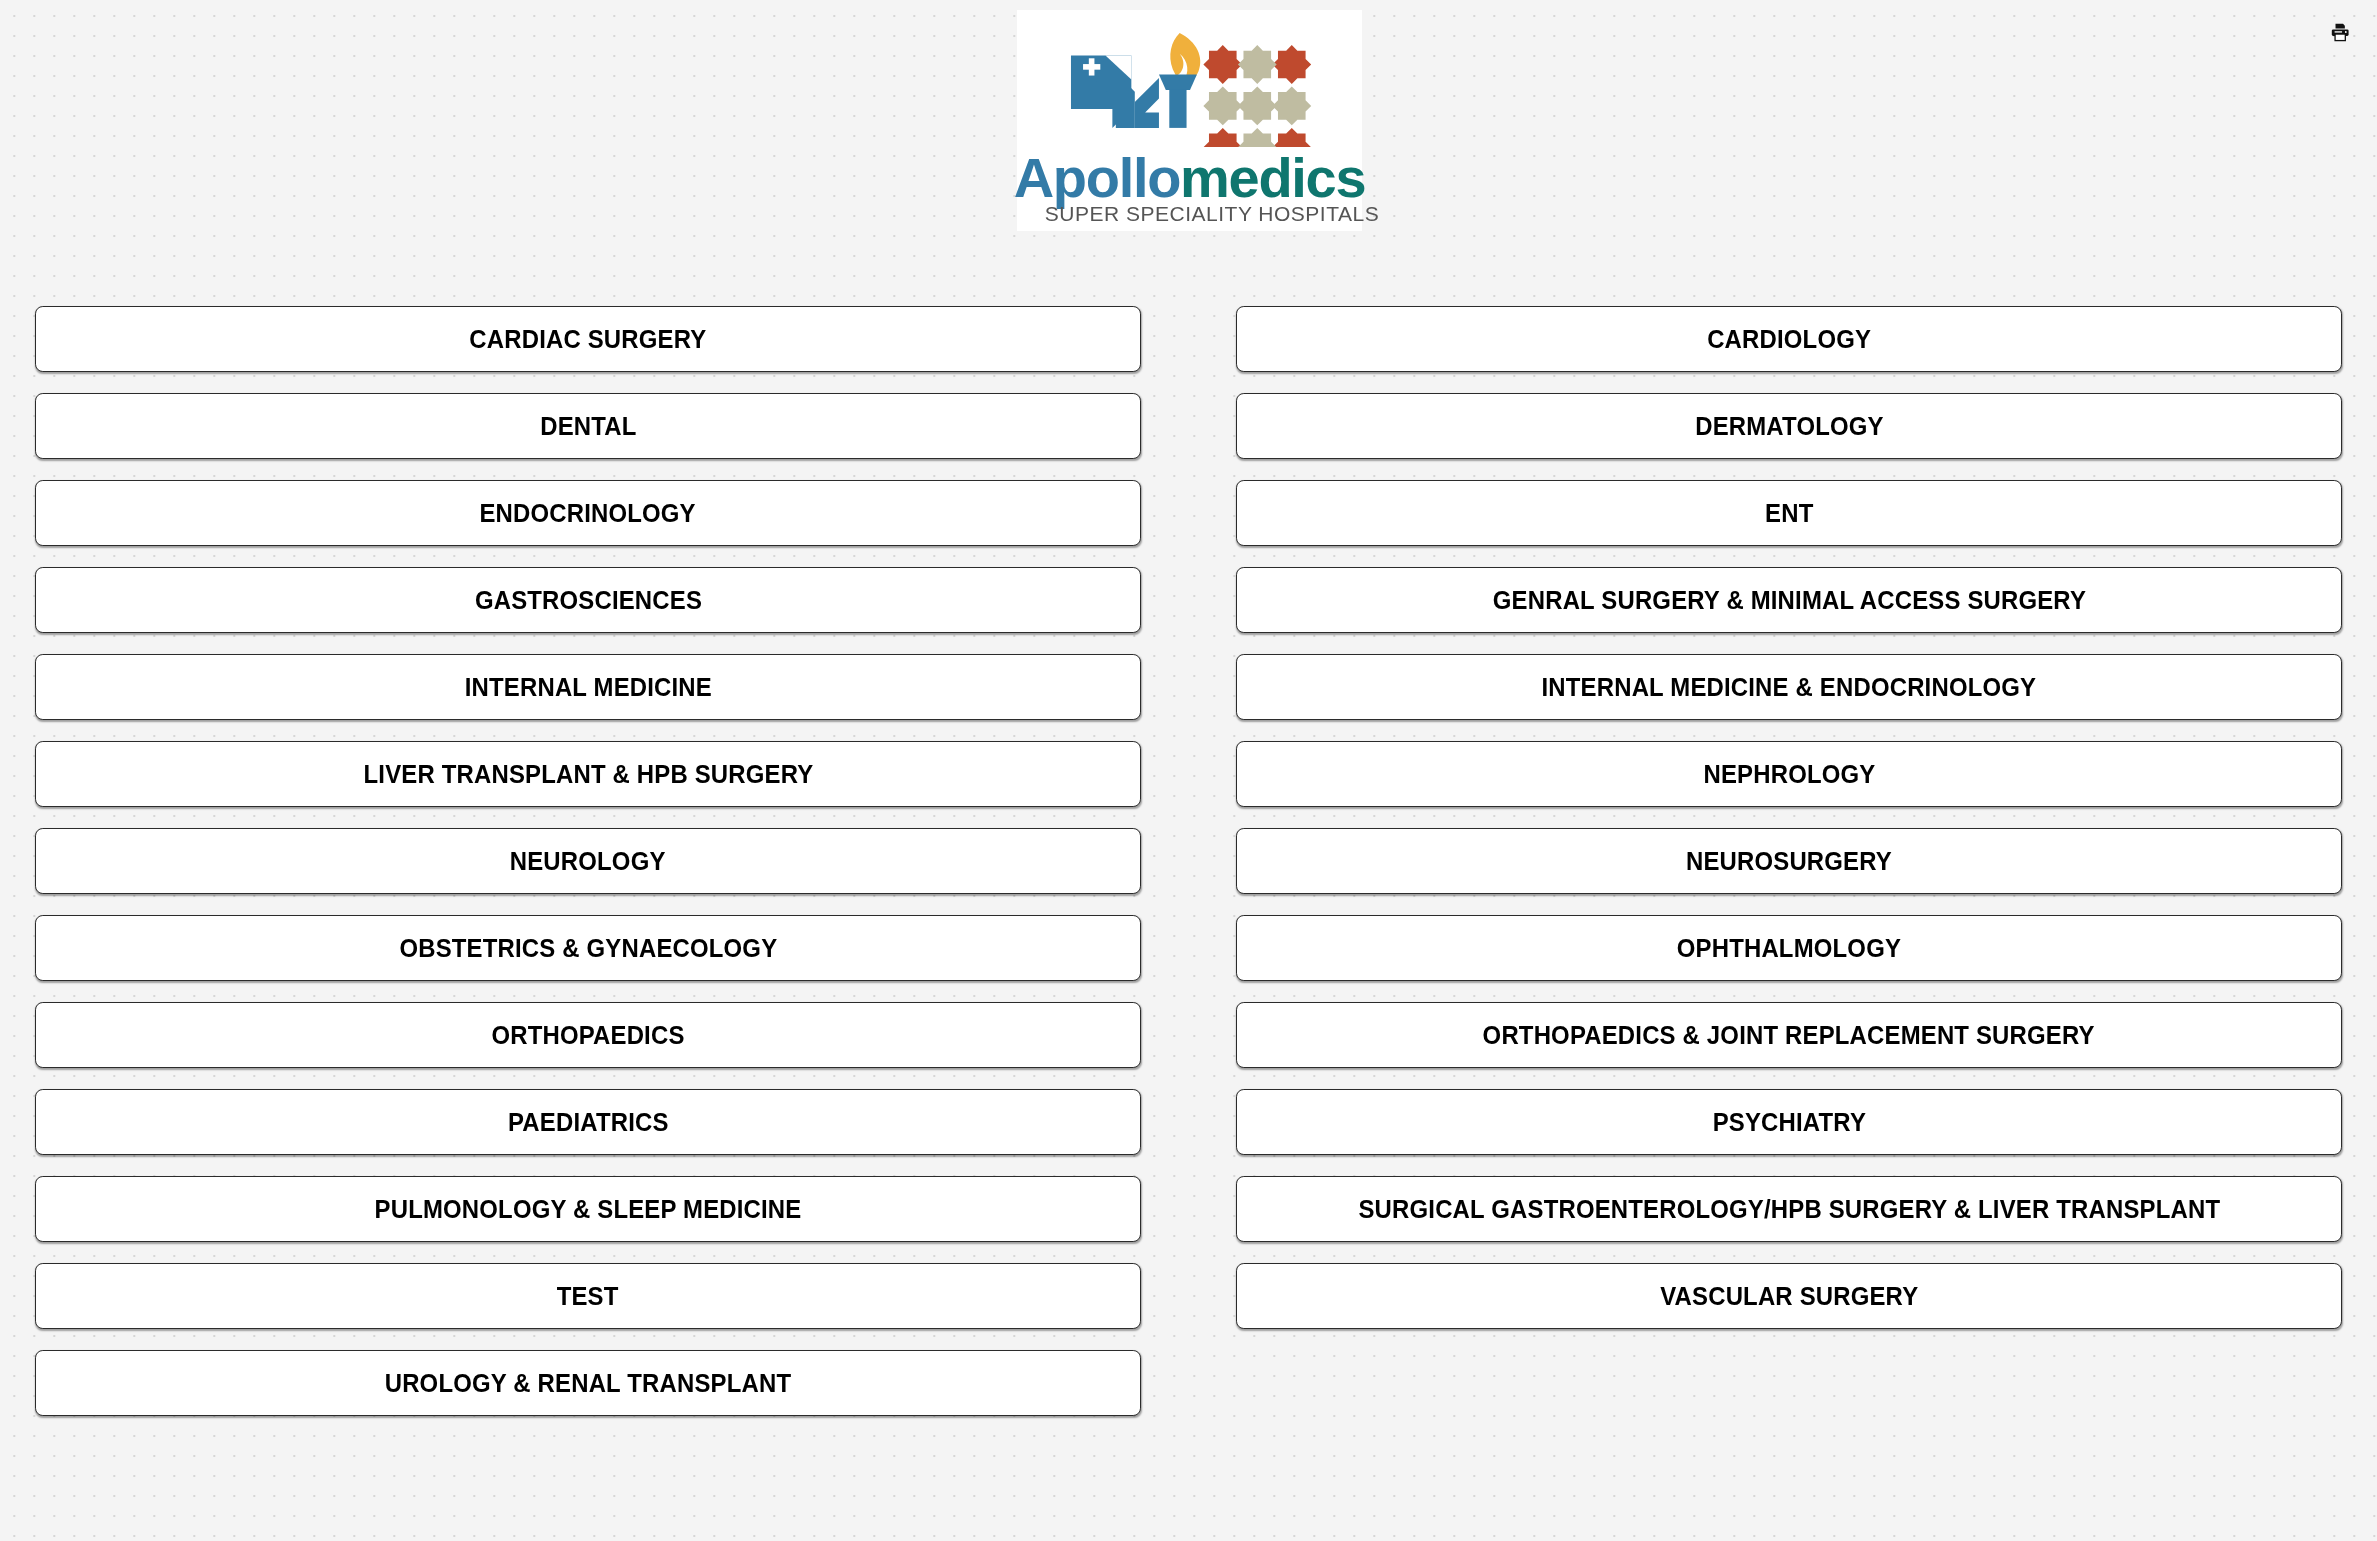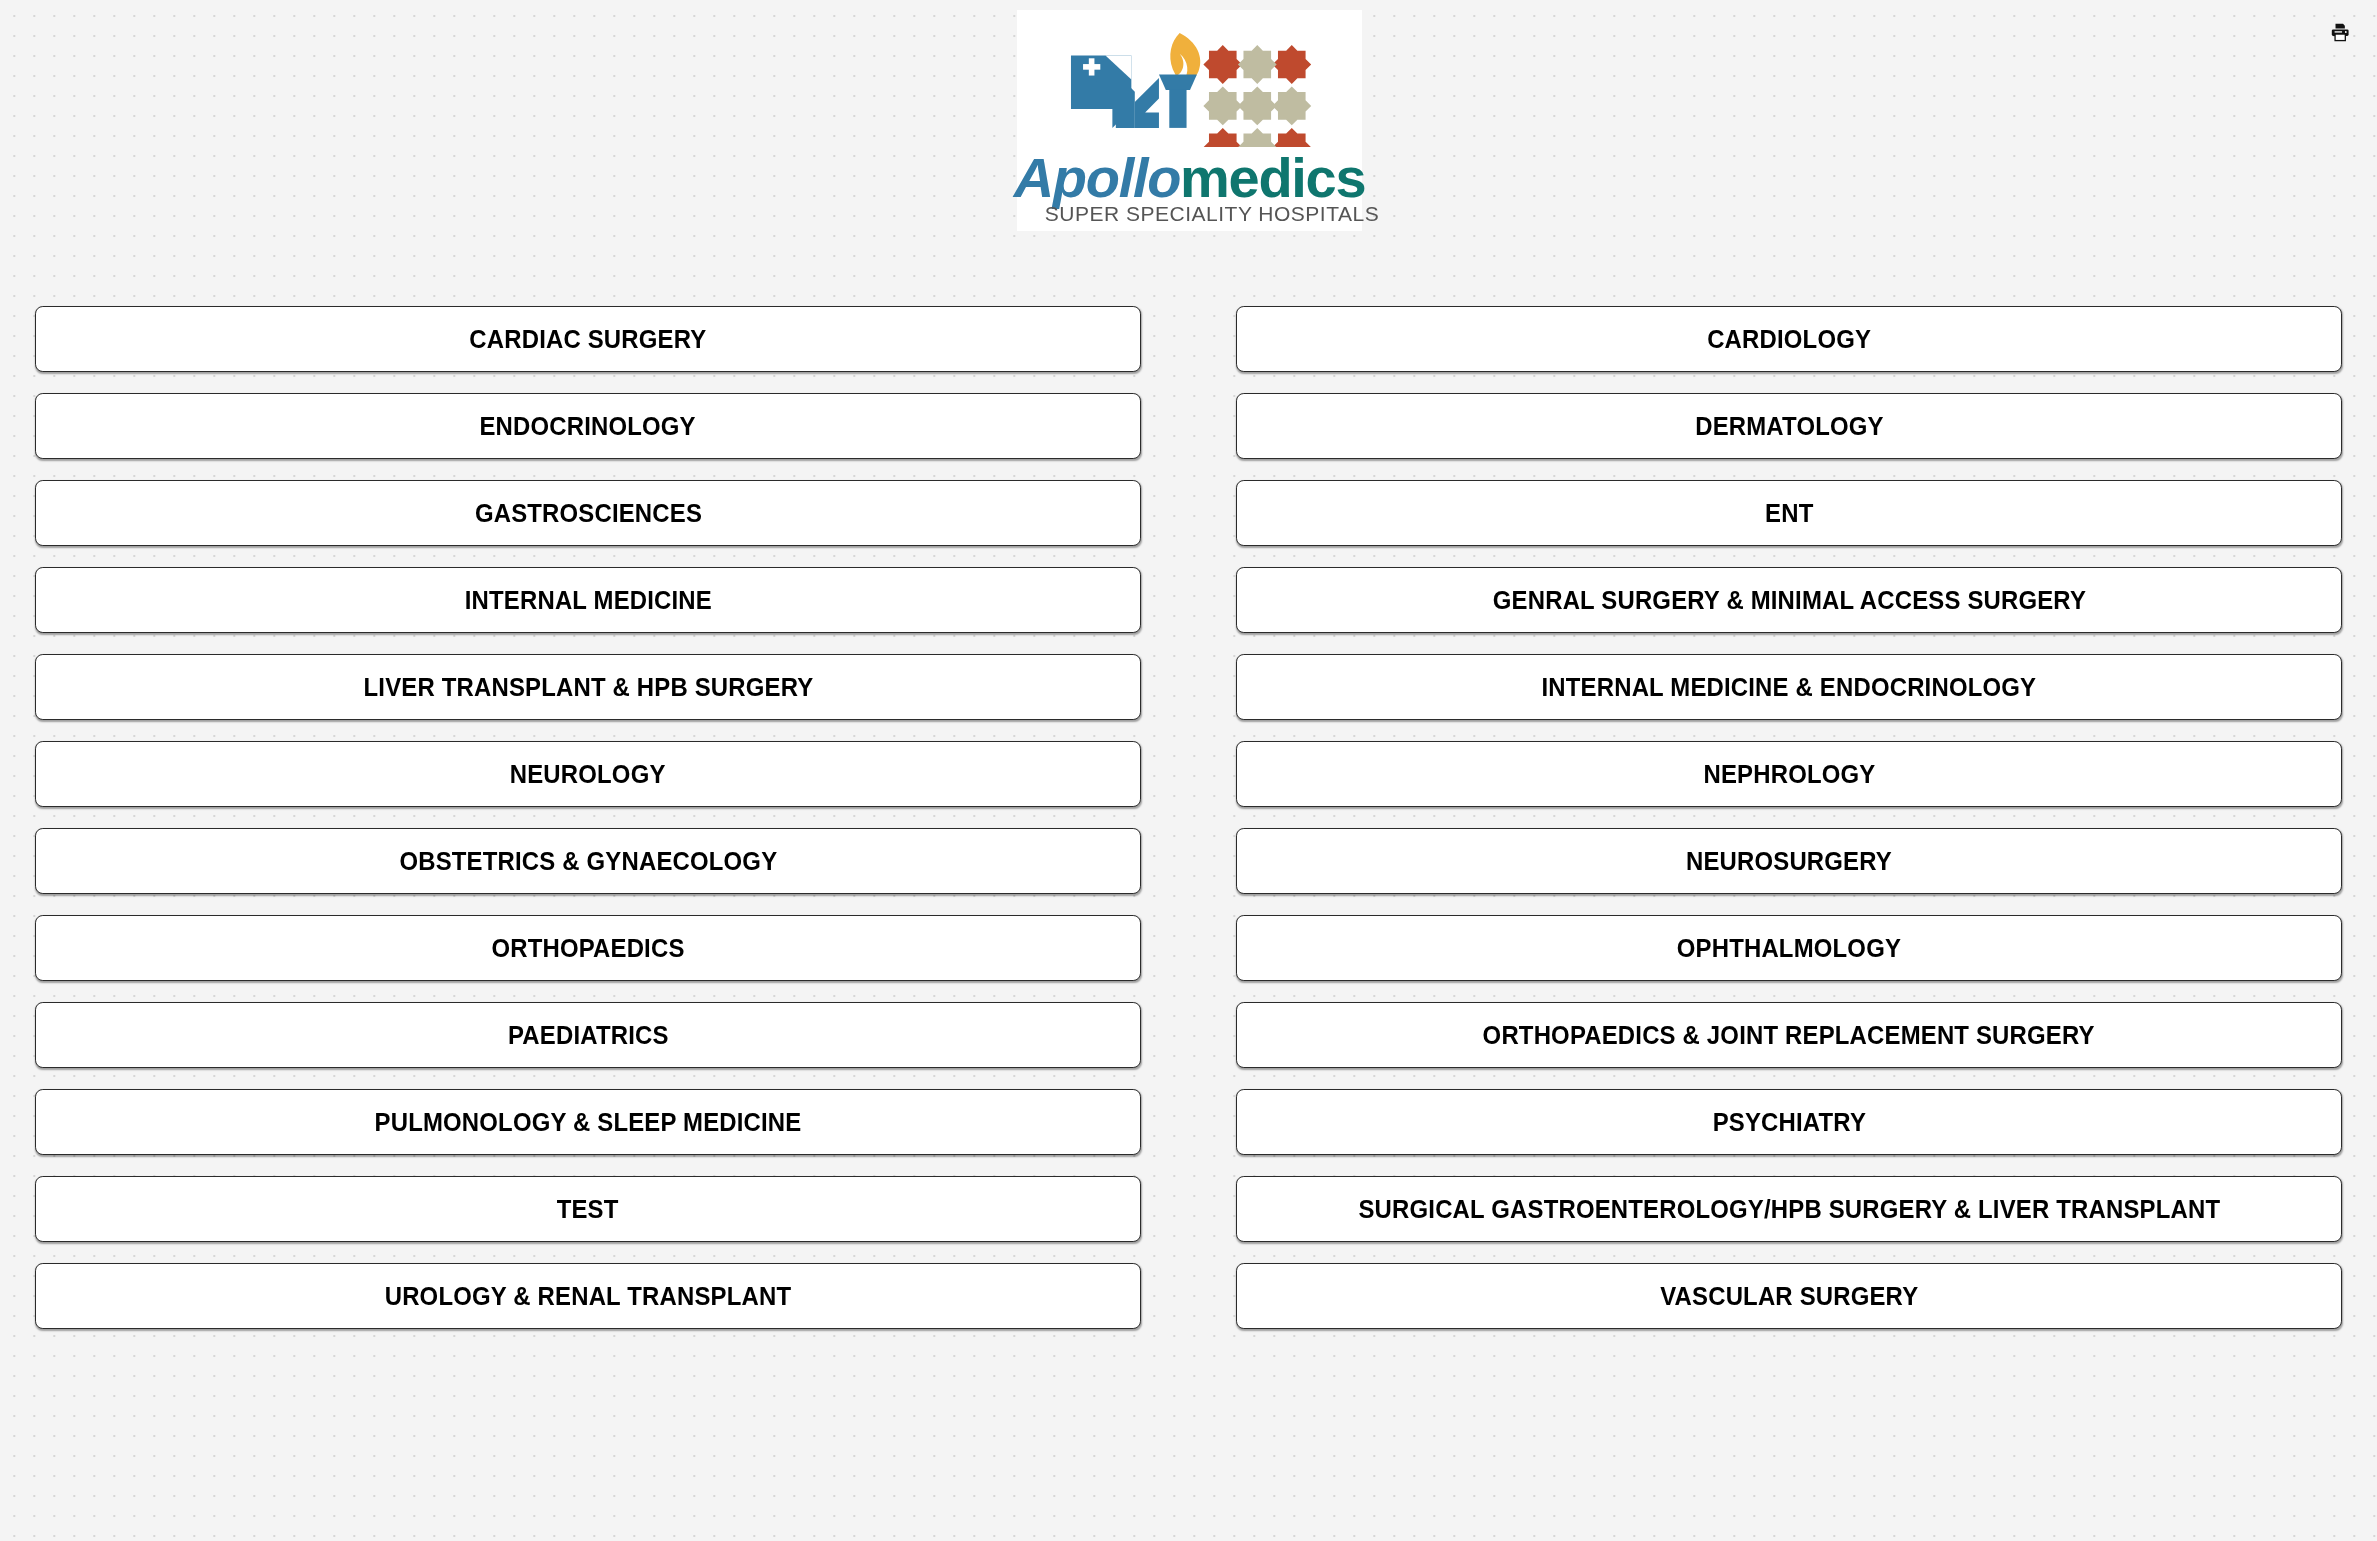--- a/index.html
+++ b/index.html
@@ -51,21 +51,21 @@
     line-height: 1;
     text-align: center;
   }
 
   .logo-wordmark .wm-main {
     font-size: 56px;
     font-weight: bold;
     letter-spacing: -1.3px;
     white-space: nowrap;
   }
-  .wm-apollo { color: #337ba7; font-style: italic; }
+  .wm-apollo { color: #337ba7; }
   .wm-medics { color: #0f766e; }
 
   .logo-wordmark .wm-sub {
     display: block;
     font-size: 21px;
     color: #555555;
     letter-spacing: 0.5px;
     margin-top: -3.5px;
     margin-left: 45px;
     white-space: nowrap;
@@ -182,20 +182,23 @@
   </div>
 
 </div>
 
 <div class="columns">
   <div class="column" id="left-column">
       <div class="dept-button">
         <span class="dept-button-label">CARDIAC SURGERY</span>
       </div>
       <div class="dept-button">
+        <span class="dept-button-label">DENTAL</span>
+      </div>
+      <div class="dept-button">
         <span class="dept-button-label">ENDOCRINOLOGY</span>
       </div>
       <div class="dept-button">
         <span class="dept-button-label">GASTROSCIENCES</span>
       </div>
       <div class="dept-button">
         <span class="dept-button-label">INTERNAL MEDICINE</span>
       </div>
       <div class="dept-button">
         <span class="dept-button-label">LIVER TRANSPLANT &amp; HPB SURGERY</span>

